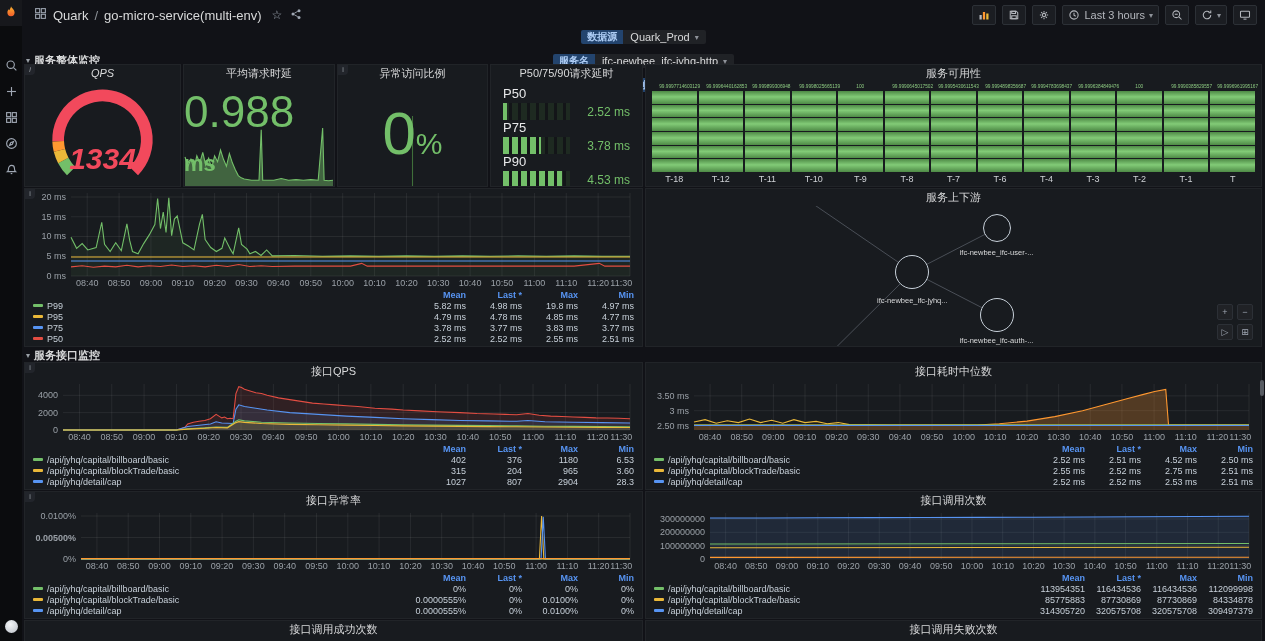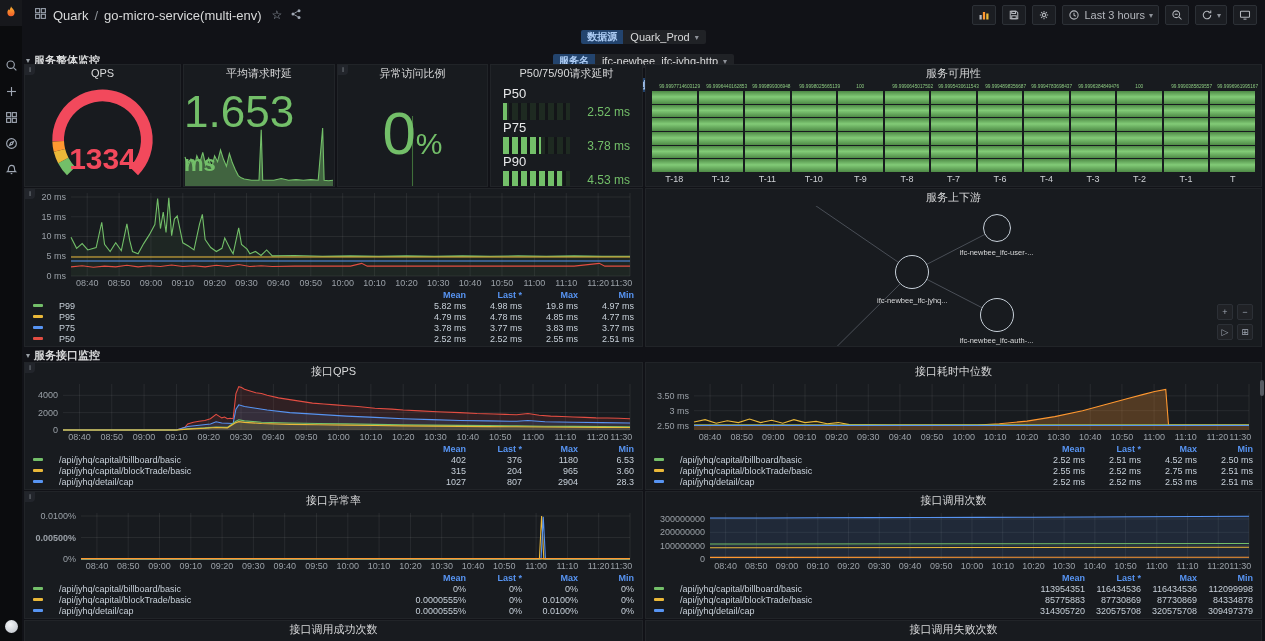--- a/index.html
+++ b/index.html
@@ -78,21 +78,21 @@
   .chart-box { position:relative; flex:1; margin:0 8px; min-height:0; }
   .plot { position:absolute; top:4px; right:4px; bottom:13px; }
   .plot svg { position:absolute; inset:0; width:100%; height:100%; overflow:visible; }
   .grid-line { stroke:rgba(255,255,255,.07); stroke-width:1; vector-effect:non-scaling-stroke; }
   .ytick { position:absolute; right:calc(100% + 5px); transform:translateY(-50%); font-size:9px; color:#9aa0a7; white-space:nowrap; }
   .xtick { position:absolute; top:calc(100% + 2px); transform:translate(-50%,0); font-size:9px; color:#9aa0a7; white-space:nowrap; }
 
   .legend { padding:0 8px 2px 8px; flex-shrink:0; }
   .l-row { display:flex; align-items:center; height:11px; font-size:9px; }
   .l-head .l-val { color:#5794f2; font-weight:700; }
-  .l-name { flex:1; display:flex; align-items:center; gap:16px; overflow:hidden; white-space:nowrap; color:#c7d0d9; }
+  .l-name { flex:1; display:flex; align-items:center; gap:4px; overflow:hidden; white-space:nowrap; color:#c7d0d9; }
   .l-swatch { width:10px; height:3px; border-radius:1px; flex-shrink:0; }
   .l-series { cursor:pointer; }
   .l-val { width:56px; text-align:right; color:#c7d0d9; }
 
   
   .topo-body { position:relative; flex:1; overflow:hidden; }
   .topo-body svg.edges { position:absolute; inset:0; width:100%; height:100%; }
   .node { position:absolute; transform:translate(-50%,-50%); border:1px solid #c7d0d9; border-radius:50%; background:#181b1f; cursor:grab; }
   .node-label { position:absolute; transform:translate(-50%,0); font-size:7.5px; color:#d8d9da; white-space:nowrap; }
   .topo-controls { position:absolute; right:8px; bottom:6px; display:grid; grid-template-columns:16px 16px; gap:4px; }
@@ -259,39 +259,39 @@
       </div>
     </div>
 
     <div class="dash">
 
       <div class="rowhdr" style="left:4px; top:-1px;">
         <span class="chev">▾</span>
         <span>服务整体监控</span>
       </div>
 
-      <div class="panel" style="left:2px; top:10px; width:157px; height:123px;">
+      <div class="panel" style="left:2px; top:10px; width:157px; height:123px;font-style:italic;">
         <span class="corner-i">i</span>
         <div class="panel-h">QPS</div>
         <div class="stat-body gauge-wrap">
           <svg class="gauge-svg" viewBox="0 0 100 84" preserveAspectRatio="xMidYMid meet">
             <path d="M23.1,72.9 A38,38 0 1 1 76.9,72.9" fill="none" stroke="#24272d" stroke-width="10"></path>
             <path d="M23.1,72.9 A38,38 0 0 1 16.4,63.8" fill="none" stroke="#73bf69" stroke-width="10"></path>
             <path d="M16.4,63.8 A38,38 0 0 1 13.1,55.2" fill="none" stroke="#eab839" stroke-width="10"></path>
             <path d="M13.1,55.2 A38,38 0 0 1 12.0,47.3" fill="none" stroke="#ff9830" stroke-width="10"></path>
             <path d="M12.0,47.3 A38,38 0 1 1 76.9,72.9" fill="none" stroke="#f2495c" stroke-width="10"></path>
           </svg>
           <div class="gauge-val">1334</div>
         </div>
       </div>
 
       <div class="panel" style="left:161px; top:10px; width:152px; height:123px;">
         <div class="panel-h">平均请求时延</div>
         <div class="stat-body">
-          <div class="big-green"><span>1.653</span> <span class="unit">ms</span></div>
+          <div class="big-green"><span>0.988</span> <span class="unit">ms</span></div>
           <div class="spark">
               <div class="plot" style="inset: 0px;">
                 <svg viewBox="0 0 100 100" preserveAspectRatio="none">
                   <polygon points="0.00,50.00 2.00,66.00 4.00,54.00 6.00,70.00 8.00,48.00 10.00,60.00 12.00,42.00 14.00,64.00 16.00,52.00 18.00,70.00 20.00,48.00 22.00,58.00 24.00,38.00 26.00,54.00 28.00,66.00 30.00,44.00 32.00,60.00 34.00,72.00 36.00,82.00 38.00,86.00 40.00,88.00 45.00,90.00 50.00,90.00 51.50,3.00 52.50,90.00 60.00,90.00 65.00,87.00 70.00,90.00 75.00,89.00 80.00,90.00 85.00,89.00 90.00,90.00 93.00,0.00 94.00,90.00 97.00,91.00 100.00,90.00 100.00,100 0.00,100" fill="#73bf69" fill-opacity="0.45"></polygon>
                   <polyline points="0.00,50.00 2.00,66.00 4.00,54.00 6.00,70.00 8.00,48.00 10.00,60.00 12.00,42.00 14.00,64.00 16.00,52.00 18.00,70.00 20.00,48.00 22.00,58.00 24.00,38.00 26.00,54.00 28.00,66.00 30.00,44.00 32.00,60.00 34.00,72.00 36.00,82.00 38.00,86.00 40.00,88.00 45.00,90.00 50.00,90.00 51.50,3.00 52.50,90.00 60.00,90.00 65.00,87.00 70.00,90.00 75.00,89.00 80.00,90.00 85.00,89.00 90.00,90.00 93.00,0.00 94.00,90.00 97.00,91.00 100.00,90.00" fill="none" stroke="#73bf69" stroke-width="1.1" vector-effect="non-scaling-stroke"></polyline>
                 </svg>
               </div>
             </div>
         </div>
       </div>

